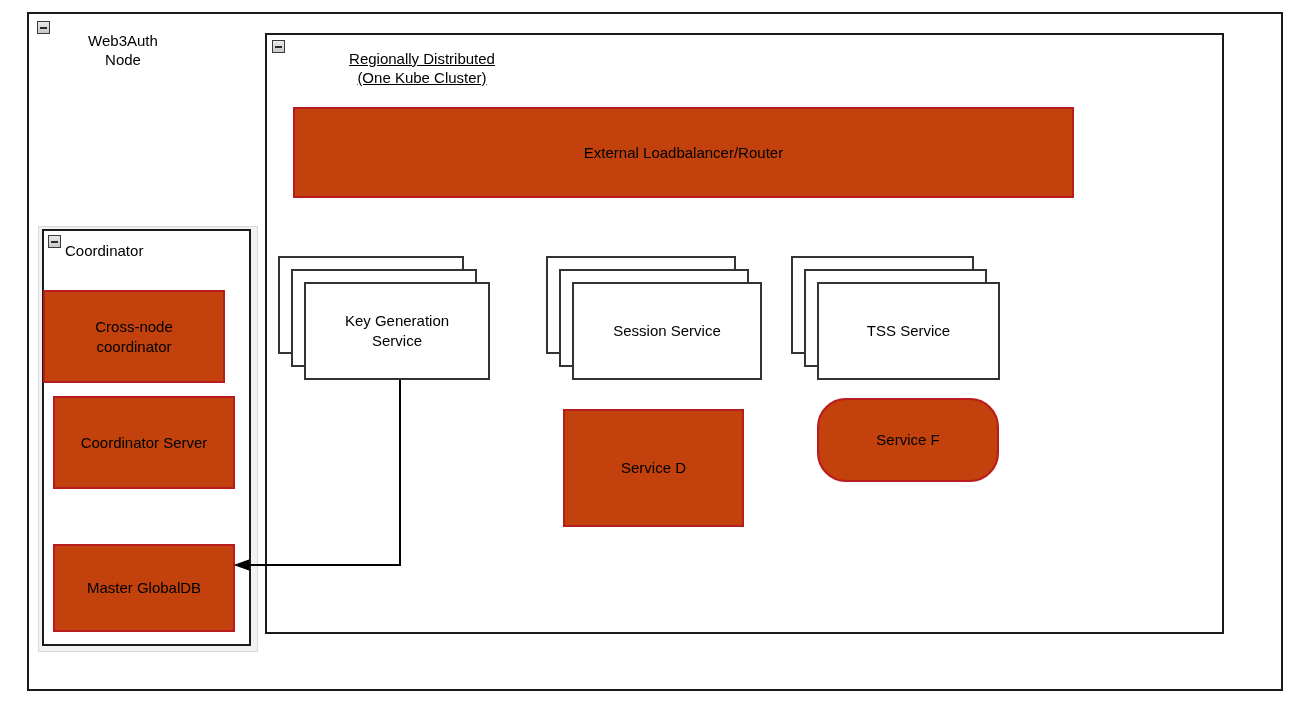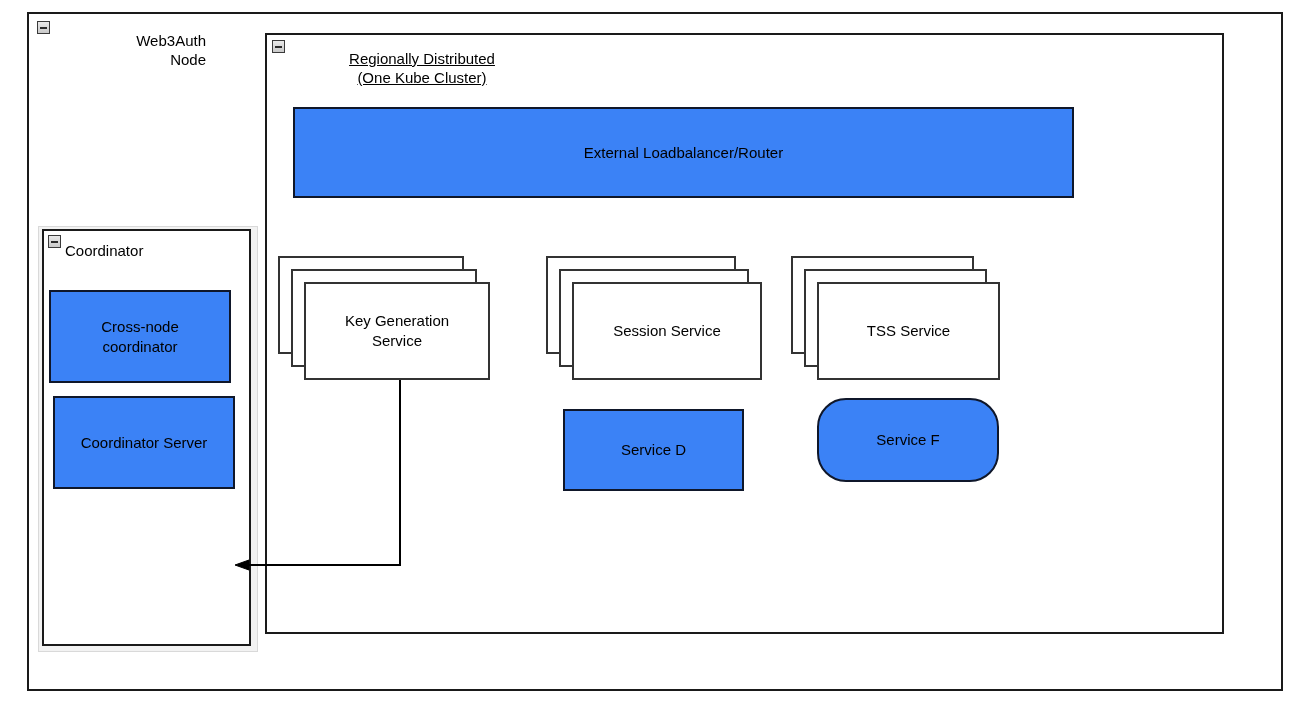--- a/index.html
+++ b/index.html
@@ -17,22 +17,22 @@
     width: 1302px;
     height: 708px;
     background: #ffffff;
     overflow: hidden;
   }
 
   
   .box {
     position: absolute;
     box-sizing: border-box;
-    background: #3b82f6;
-    border: 2px solid #0f172a;
+    background: #c2410c;
+    border: 2px solid #b91c1c;
   }
   .container-box {
     position: absolute;
     box-sizing: border-box;
     background: #ffffff;
     border: 2px solid #1a1a1a;
   }
 
   
   .group-frame {
@@ -117,21 +117,21 @@
 </style>
 </head>
 <body>
 
 <div id="canvas">
 
   <div class="container-box" style="left:27px; top:12px; width:1256px; height:679px;"></div>
 
   <span class="collapse-icon" style="left:37px; top:21px;"></span>
 
-  <div class="header-label" style="left:66px; top:31px; width:140px;text-align:right;">Web3Auth
+  <div class="header-label" style="left:53px; top:31px; width:140px;">Web3Auth
 Node</div>
 
   <div class="container-box" style="left:265px; top:33px; width:959px; height:601px;"></div>
 
   <span class="collapse-icon" style="left:272px; top:40px;"></span>
 
   <div class="header-label" style="left:292px; top:49px; width:260px;text-decoration:underline;">Regionally Distributed
 (One Kube Cluster)</div>
 
   <div class="box" style="left:293px; top:107px; width:781px; height:91px;">
@@ -156,45 +156,48 @@
   </div>
 
   <div class="stack" style="left:791px; top:256px; width:209px; height:124px;">
     <div class="layer" style="left:0px; top:0px; width:183px; height:98px;"></div>
     <div class="layer" style="left:13px; top:13px; width:183px; height:98px;"></div>
     <div class="layer" style="left:26px; top:26px; width:183px; height:98px;">
       <div class="box-label">TSS Service</div>
     </div>
   </div>
 
-  <div class="box" style="left:563px; top:409px; width:181px; height:82px;">
+  <div class="box" style="left:563px; top:409px; width:181px; height:118px;">
     <div class="box-label">Service D</div>
   </div>
 
   <div class="box" style="left:817px; top:398px; width:182px; height:84px;border-radius:29px;">
     <div class="box-label">Service F</div>
   </div>
 
   <div class="group-frame" style="left:38px; top:226px; width:220px; height:426px;"></div>
 
   <div class="container-box" style="left:42px; top:229px; width:209px; height:417px;"></div>
 
   <span class="collapse-icon" style="left:48px; top:235px;"></span>
 
   <div class="header-label-left" style="left:65px; top:241px; width:170px;">Coordinator</div>
 
-  <div class="box" style="left:49px; top:290px; width:182px; height:93px;">
+  <div class="box" style="left:43px; top:290px; width:182px; height:93px;">
     <div class="box-label">Cross-node
 coordinator</div>
   </div>
 
   <div class="box" style="left:53px; top:396px; width:182px; height:93px;">
     <div class="box-label">Coordinator Server</div>
   </div>
 
+  <div class="box" style="left:53px; top:544px; width:182px; height:88px;">
+    <div class="box-label">Master GlobalDB</div>
+  </div>
 
   <svg class="connector" viewBox="0 0 1302 708" xmlns="http://www.w3.org/2000/svg">
     <g>
       <path d="M 400 380 L 400 565 L 243 565" fill="none" stroke="#000000" stroke-width="2"></path>
       <path d="M 235 565 L 249 560 L 249 570 Z" fill="#000000" stroke="#000000" stroke-width="1"></path>
     </g>
   </svg>
 
 </div>
 

